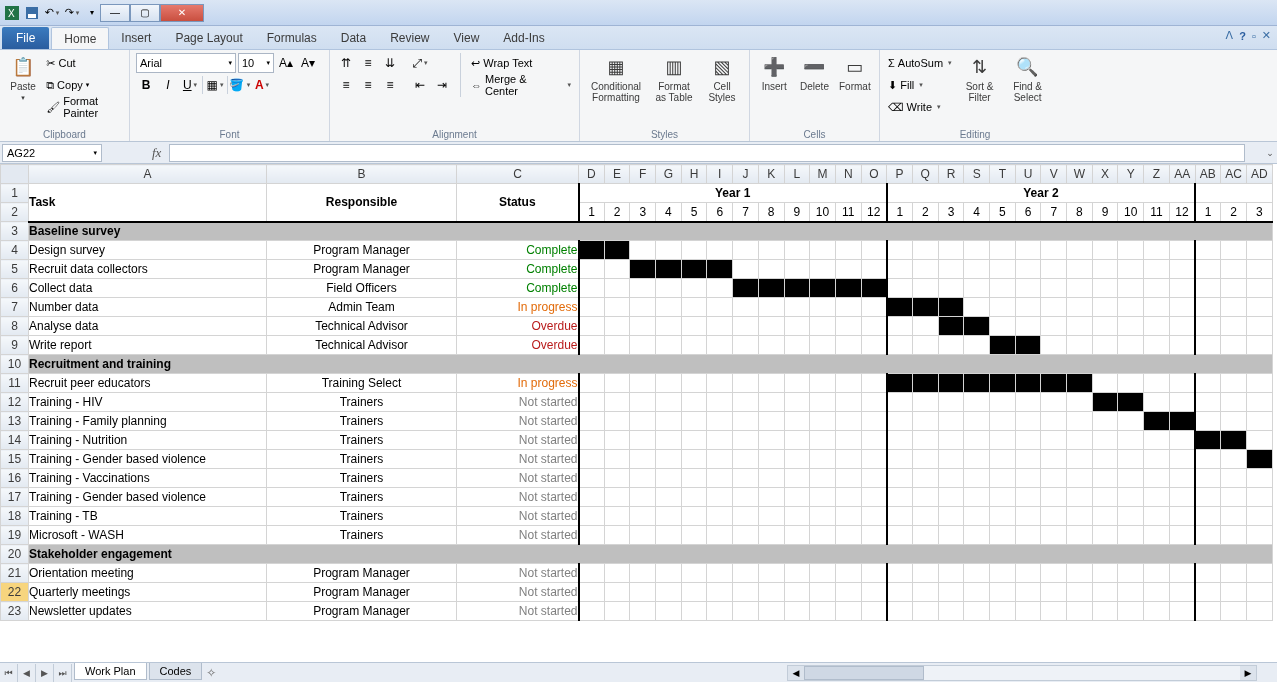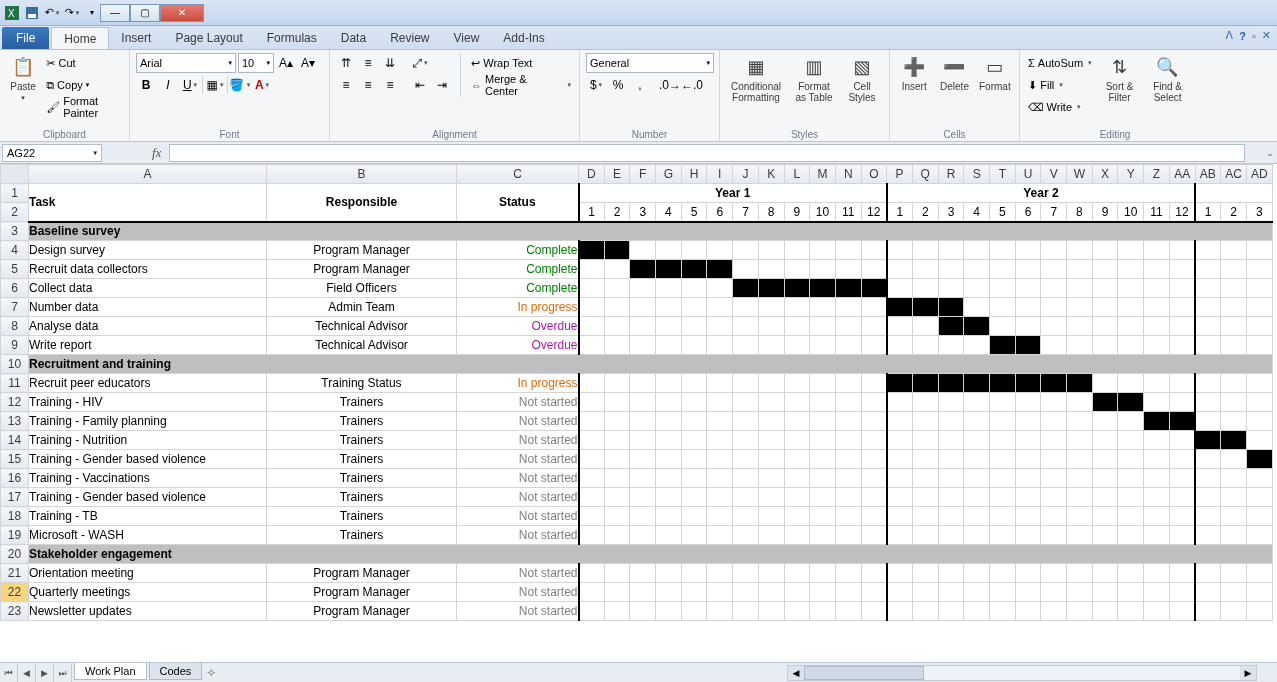--- a/index.html
+++ b/index.html
@@ -55,21 +55,21 @@
 .th1 { font-weight: bold; text-align: left; padding: 2px 6px; border-bottom: 2px solid #000 !important; border-color: #808080; margin-top: 24px; }
 .th2 { font-weight: bold; text-align: center; border-bottom: 2px solid #000 !important; border-color: #808080; }
 .yearhdr { font-weight: bold; text-align: center; border-bottom: 1px solid #808080; border-color: #808080; }
 .monthhdr { text-align: center; border-bottom: 2px solid #000 !important; border-color: #808080; font-size: 11px; }
 .section { background: #bfbfbf; font-weight: bold; padding: 2px 6px; text-align: left; }
 .task { padding: 2px 6px; text-align: left; }
 .resp { text-align: center; }
 .status { text-align: right; }
 .st-complete { color: #008000; }
 .st-progress { color: #e26b0a; }
-.st-overdue { color: #a21caf; }
+.st-overdue { color: #b91c1c; }
 .st-notstarted { color: #808080; }
 .gantt-fill { background: #000; }
 .gantt-cell { border-color: #d4d4d4; }
 .year-sep { border-left: 2px solid #000 !important; }
 
 
 .sheetbar { height: 20px; background: #e8edf4; border-top: 1px solid #b9c6d6; display: flex; align-items: center; font-size: 11px; }
 .sheet-nav { display: flex; }
 .sheet-nav span { width: 18px; text-align: center; border-right: 1px solid #c2ccd8; color: #555; font-size: 9px; line-height: 18px; }
 .sheet-tab { padding: 2px 10px; background: #fff; border: 1px solid #b0bccb; border-top: none; margin-left: 2px; position: relative; top: -1px; }
@@ -226,39 +226,20 @@
           </div>
         <div class="smbtn dd">
             <span>⇔</span>
             <span>Merge &amp; Center</span>
           </div>
       </div>
     </div>
     <div class="group-label">Alignment</div>
   </div>
 
-  <div class="group" style="width:140px">
-    <div class="group-body">
-      <div class="col" style="width:100%">
-        <div class="sel" style="width:128px">
-            <span>General</span>
-            <span style="font-size:7px">▾</span>
-          </div>
-        <div class="row">
-          <div class="sq dd">$</div>
-          <div class="sq">%</div>
-          <div class="sq">,</div>
-          <div style="width:6px"></div>
-          <div class="sq">.0→</div>
-          <div class="sq">←.0</div>
-        </div>
-      </div>
-    </div>
-    <div class="group-label">Number</div>
-  </div>
 
   <div class="group" style="width:170px">
     <div class="group-body">
       <div class="bigbtn" style="width:60px">
           <span class="ic">▦</span>
           <span style="line-height:1.1">Conditional Formatting</span>
         </div>
       <div class="bigbtn" style="width:48px">
           <span class="ic">▥</span>
           <span style="line-height:1.1">Format as Table</span>
@@ -639,21 +620,21 @@
           <td class="gantt-cell"></td>
           <td class="gantt-cell"></td>
         </tr>
         <tr>
           <th class="rowhdr">10</th>
           <td class="section" colspan="30">Recruitment and training</td>
         </tr>
         <tr>
           <th class="rowhdr">11</th>
           <td class="task">Recruit peer educators</td>
-          <td class="resp">Training Status</td>
+          <td class="resp">Training Select</td>
           <td class="status st-progress">In progress</td>
           <td class="gantt-cell year-sep"></td>
           <td class="gantt-cell"></td>
           <td class="gantt-cell"></td>
           <td class="gantt-cell"></td>
           <td class="gantt-cell"></td>
           <td class="gantt-cell"></td>
           <td class="gantt-cell"></td>
           <td class="gantt-cell"></td>
           <td class="gantt-cell"></td>

